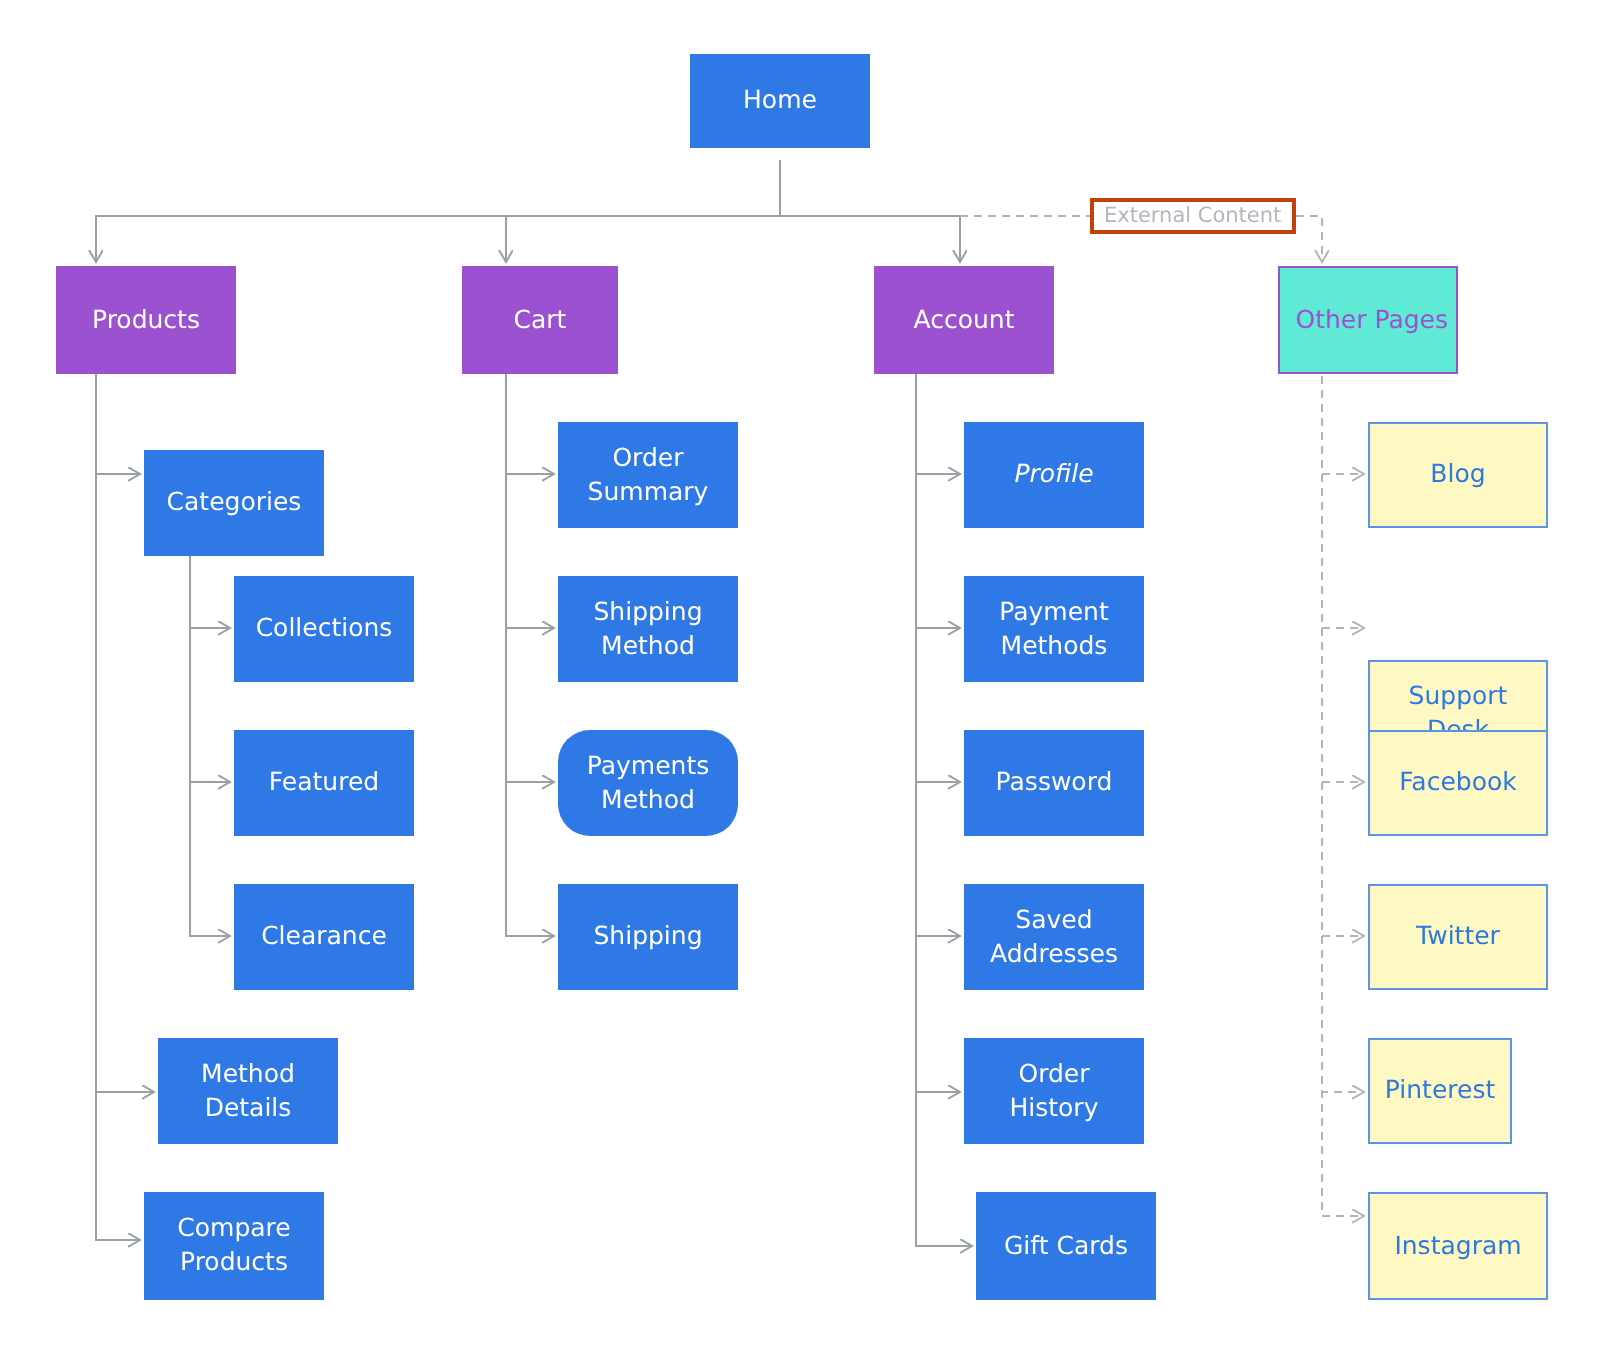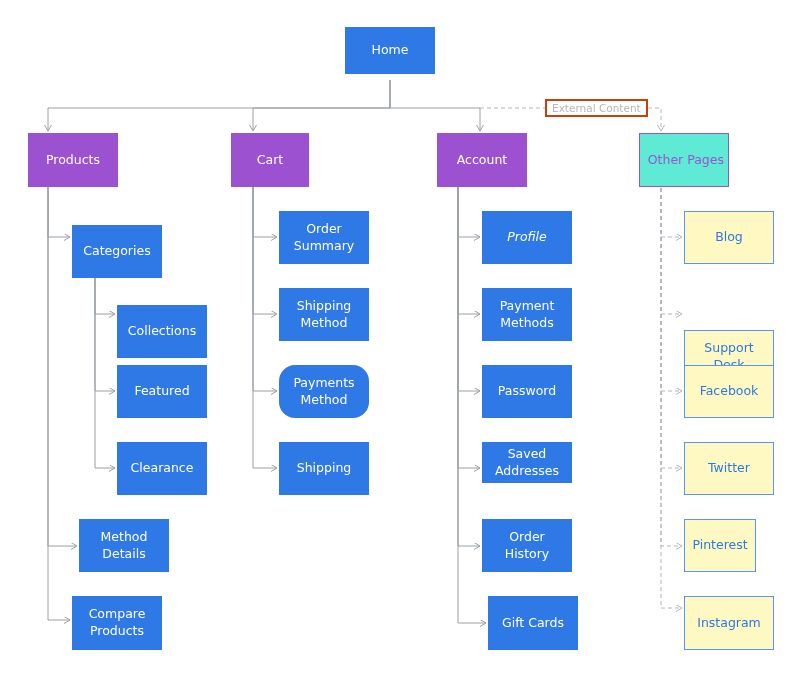--- a/index.html
+++ b/index.html
@@ -79,39 +79,39 @@
       <polyline points="661,188 661,608 682,608" class="edge dashed" marker-end="url(#arrow-dashed)"></polyline>
     </svg>
 
   <div class="edge-label" id="external-label" style="left: 545px; top: 99px;">External Content</div>
 <div class="node solid_blue" style="left: 345px; top: 27px; width: 90px; height: 47px;"><span>Home</span></div>
     <div class="node solid_purple" style="left: 28px; top: 133px; width: 90px; height: 54px;"><span>Products</span></div>
     <div class="node solid_purple" style="left: 231px; top: 133px; width: 78px; height: 54px;"><span>Cart</span></div>
     <div class="node solid_purple" style="left: 437px; top: 133px; width: 90px; height: 54px;"><span>Account</span></div>
     <div class="node outline_purple" style="left: 639px; top: 133px; width: 90px; height: 54px;"><span>Other Pages</span></div>
     <div class="node solid_blue" style="left: 72px; top: 211px; width: 90px; height: 53px; margin-top: 14px;"><span>Categories</span></div>
-    <div class="node solid_blue" style="left: 117px; top: 288px; width: 90px; height: 53px; margin-top: 17px;"><span>Collections</span></div>
+    <div class="node solid_blue" style="left: 117px; top: 288px; width: 90px; height: 53px;"><span>Collections</span></div>
     <div class="node solid_blue" style="left: 117px; top: 365px; width: 90px; height: 53px;"><span>Featured</span></div>
     <div class="node solid_blue" style="left: 117px; top: 442px; width: 90px; height: 53px;"><span>Clearance</span></div>
     <div class="node solid_blue" style="left: 79px; top: 519px; width: 90px; height: 53px;"><span>Method
 Details</span></div>
     <div class="node solid_blue" style="left: 72px; top: 596px; width: 90px; height: 54px;"><span>Compare
 Products</span></div>
     <div class="node solid_blue" style="left: 279px; top: 211px; width: 90px; height: 53px;"><span>Order
 Summary</span></div>
     <div class="node solid_blue" style="left: 279px; top: 288px; width: 90px; height: 53px;"><span>Shipping
 Method</span></div>
     <div class="node solid_blue" style="left: 279px; top: 365px; width: 90px; height: 53px; border-radius: 16px;"><span>Payments
 Method</span></div>
     <div class="node solid_blue" style="left: 279px; top: 442px; width: 90px; height: 53px;"><span>Shipping</span></div>
     <div class="node solid_blue" style="left: 482px; top: 211px; width: 90px; height: 53px; font-style: italic;"><span>Profile</span></div>
     <div class="node solid_blue" style="left: 482px; top: 288px; width: 90px; height: 53px;"><span>Payment
 Methods</span></div>
     <div class="node solid_blue" style="left: 482px; top: 365px; width: 90px; height: 53px;"><span>Password</span></div>
-    <div class="node solid_blue" style="left: 482px; top: 442px; width: 90px; height: 41px;"><span>Saved
+    <div class="node solid_blue" style="left: 482px; top: 442px; width: 90px; height: 53px;"><span>Saved
 Addresses</span></div>
     <div class="node solid_blue" style="left: 482px; top: 519px; width: 90px; height: 53px;"><span>Order History</span></div>
     <div class="node solid_blue" style="left: 488px; top: 596px; width: 90px; height: 54px;"><span>Gift Cards</span></div>
     <div class="node outline_blue" style="left: 684px; top: 211px; width: 90px; height: 53px;"><span>Blog</span></div>
     <div class="node outline_blue" style="left: 684px; top: 288px; width: 90px; height: 53px; margin-top: 42px;"><span>Support
 Desk</span></div>
     <div class="node outline_blue" style="left: 684px; top: 365px; width: 90px; height: 53px;"><span>Facebook</span></div>
     <div class="node outline_blue" style="left: 684px; top: 442px; width: 90px; height: 53px;"><span>Twitter</span></div>
     <div class="node outline_blue" style="left: 684px; top: 519px; width: 72px; height: 53px;"><span>Pinterest</span></div>
     <div class="node outline_blue" style="left: 684px; top: 596px; width: 90px; height: 54px;"><span>Instagram</span></div>

